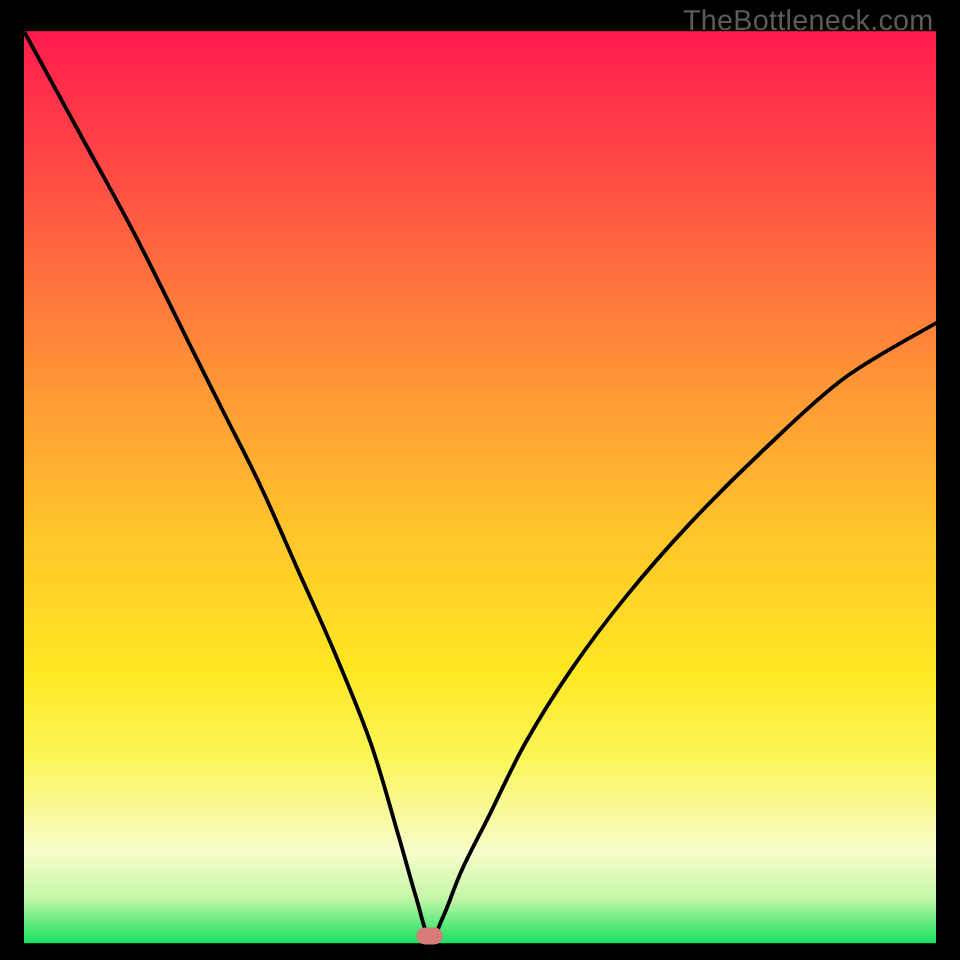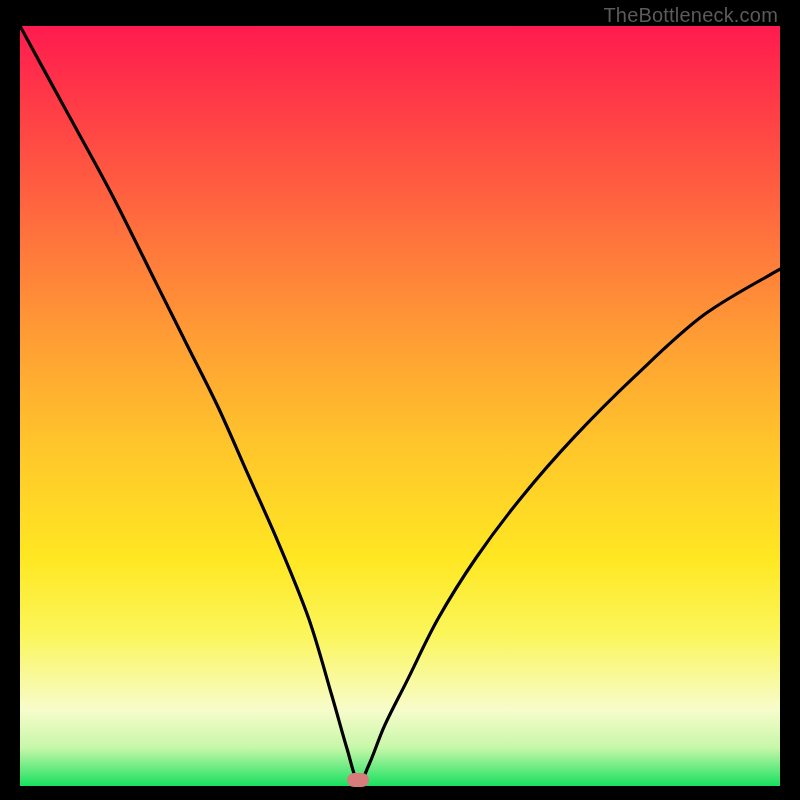--- a/index.html
+++ b/index.html
@@ -38,21 +38,21 @@
       #f7fccb 90%,
       #c6f7a8 95%,
       #18e060 100%
     );
   }
   .watermark {
     position: absolute;
     top: 4px;
     right: 22px;
     color: #5b5b5b;
-    font-size: 20px;
+    font-size: 24px;
     font-weight: 500;
     letter-spacing: 0.2px;
     z-index: 20;
   }
   svg.curve {
     position: absolute;
     left: 0;
     top: 0;
     width: 760px;
     height: 760px;

